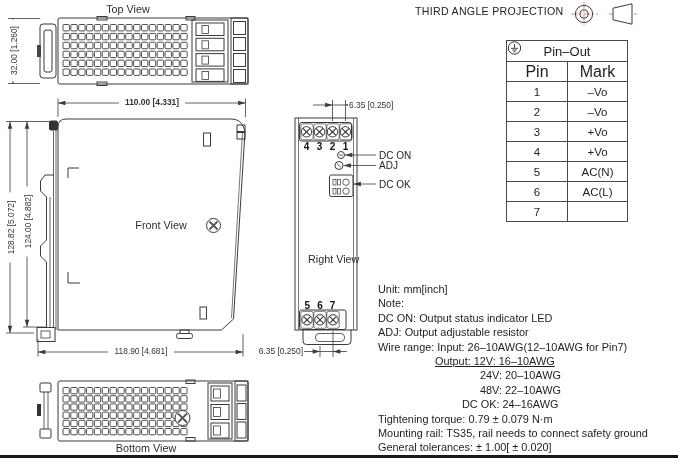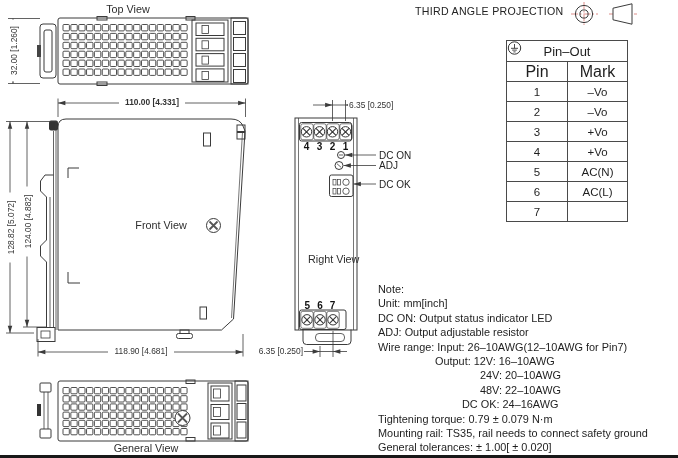--- a/index.html
+++ b/index.html
@@ -14,21 +14,21 @@
   .pins{position:absolute;display:flex;justify-content:space-around;font-size:10px;font-weight:600;color:#111;}
   .proj-lbl{position:absolute;left:415px;top:5px;font-size:10.6px;letter-spacing:.3px;color:#222;white-space:nowrap;}
   .pinout{position:absolute;left:506px;top:40px;border-collapse:collapse;background:#fff;border-radius:22px;}
   .pinout td{border:1px solid #4a4a4a;text-align:center;vertical-align:middle;
              font-size:11.5px;color:#1e1e1e;height:19px;padding:0;}
   .pinout .title-cell{font-size:13px;height:20px;}
   .pinout .hdr{font-size:16px;}
   .col-pin{width:60px;} .col-mark{width:59px;}
   .notes{position:absolute;left:378px;top:282px;width:300px;font-size:10.9px;color:#1e1e1e;}
   .notes div{line-height:14.4px;white-space:nowrap;}
-  .ind-a{padding-left:57px;} .ind-b{padding-left:102px;} .ind-c{padding-left:84px;}
+  .ind-a{padding-left:57px;text-decoration:underline;} .ind-b{padding-left:102px;} .ind-c{padding-left:84px;}
   .bottom-bar{position:absolute;left:0;top:455px;width:678px;height:3px;background:#181818;}
   .earth-icon{display:inline-block;vertical-align:middle;}
 </style>
 </head>
 <body>
 
 <div id="page">
 
   <svg width="678" height="458" viewBox="0 0 678 458">
     <defs>
@@ -395,21 +395,21 @@
     <circle cx="16" cy="13" r="8.6" fill="none" stroke="#3b3b3b" stroke-width="1"></circle>
     <circle cx="16" cy="13" r="4.1" fill="none" stroke="#3b3b3b" stroke-width="1"></circle>
     <path d="M45,7.2 L64,2.8 L64,23.2 L45,18.8 Z" fill="#fff" stroke="#3b3b3b" stroke-width="1"></path>
   </svg>
 
   <div class="proj-lbl">THIRD ANGLE PROJECTION</div>
 
   <div class="lbl" style="left:97px;top:3px;width:62px;">Top View</div>
   <div class="lbl" style="left:126px;top:219px;width:70px;">Front View</div>
   <div class="lbl" style="left:308px;top:224.5px;width:48px;margin-top:28px;">Right View</div>
-  <div class="lbl" style="left:112px;top:442px;width:68px;">General View</div>
+  <div class="lbl" style="left:112px;top:442px;width:68px;">Bottom View</div>
 
   <div class="dim vdim" style="left:-17px;top:46px;width:60px;">32.00 [1.260]</div>
   <div class="dim" style="left:119px;top:98px;width:64px;font-weight:bold;">110.00 [4.331]</div>
   <div class="dim vdim" style="left:-24px;top:223px;width:68px;">128.82 [5.072]</div>
   <div class="dim vdim" style="left:-7px;top:217px;width:68px;">124.00 [4.882]</div>
   <div class="dim" style="left:108px;top:347px;width:64px;">118.90 [4.681]</div>
   <div class="dim" style="left:348px;top:100.5px;width:50px;text-align:left;">6.35 [0.250]</div>
   <div class="dim" style="left:256px;top:347px;width:46px;text-align:right;">6.35 [0.250]</div>
 
   <div class="pins" style="left:300px;top:140.5px;width:52px;">
@@ -466,22 +466,22 @@
           <svg class="earth-icon" width="15" height="14" viewBox="0 0 15 14">
             <circle cx="7.5" cy="7" r="6.2" fill="none" stroke="#333" stroke-width="1"></circle>
             <path d="M7.5,3 L7.5,7.3 M4,7.3 L11,7.3 M5.2,9.1 L9.8,9.1 M6.4,10.9 L8.6,10.9" fill="none" stroke="#333" stroke-width="0.9"></path>
           </svg>
         </td>
         </tr>
     </tbody>
   </table>
 
   <div class="notes">
+    <div>Unit: mm[inch]</div>
     <div>Note:</div>
-    <div>Unit: mm[inch]</div>
     <div>DC ON: Output status indicator LED</div>
     <div>ADJ: Output adjustable resistor</div>
     <div>Wire range: Input: 26–10AWG(12–10AWG for Pin7)</div>
     <div class="ind-a">Output: 12V: 16–10AWG</div>
     <div class="ind-b">24V: 20–10AWG</div>
     <div class="ind-b">48V: 22–10AWG</div>
     <div class="ind-c">DC OK: 24–16AWG</div>
     <div>Tightening torque: 0.79 ± 0.079 N·m</div>
     <div>Mounting rail: TS35, rail needs to connect safety ground</div>
     <div>General tolerances: ± 1.00[ ± 0.020]</div>

